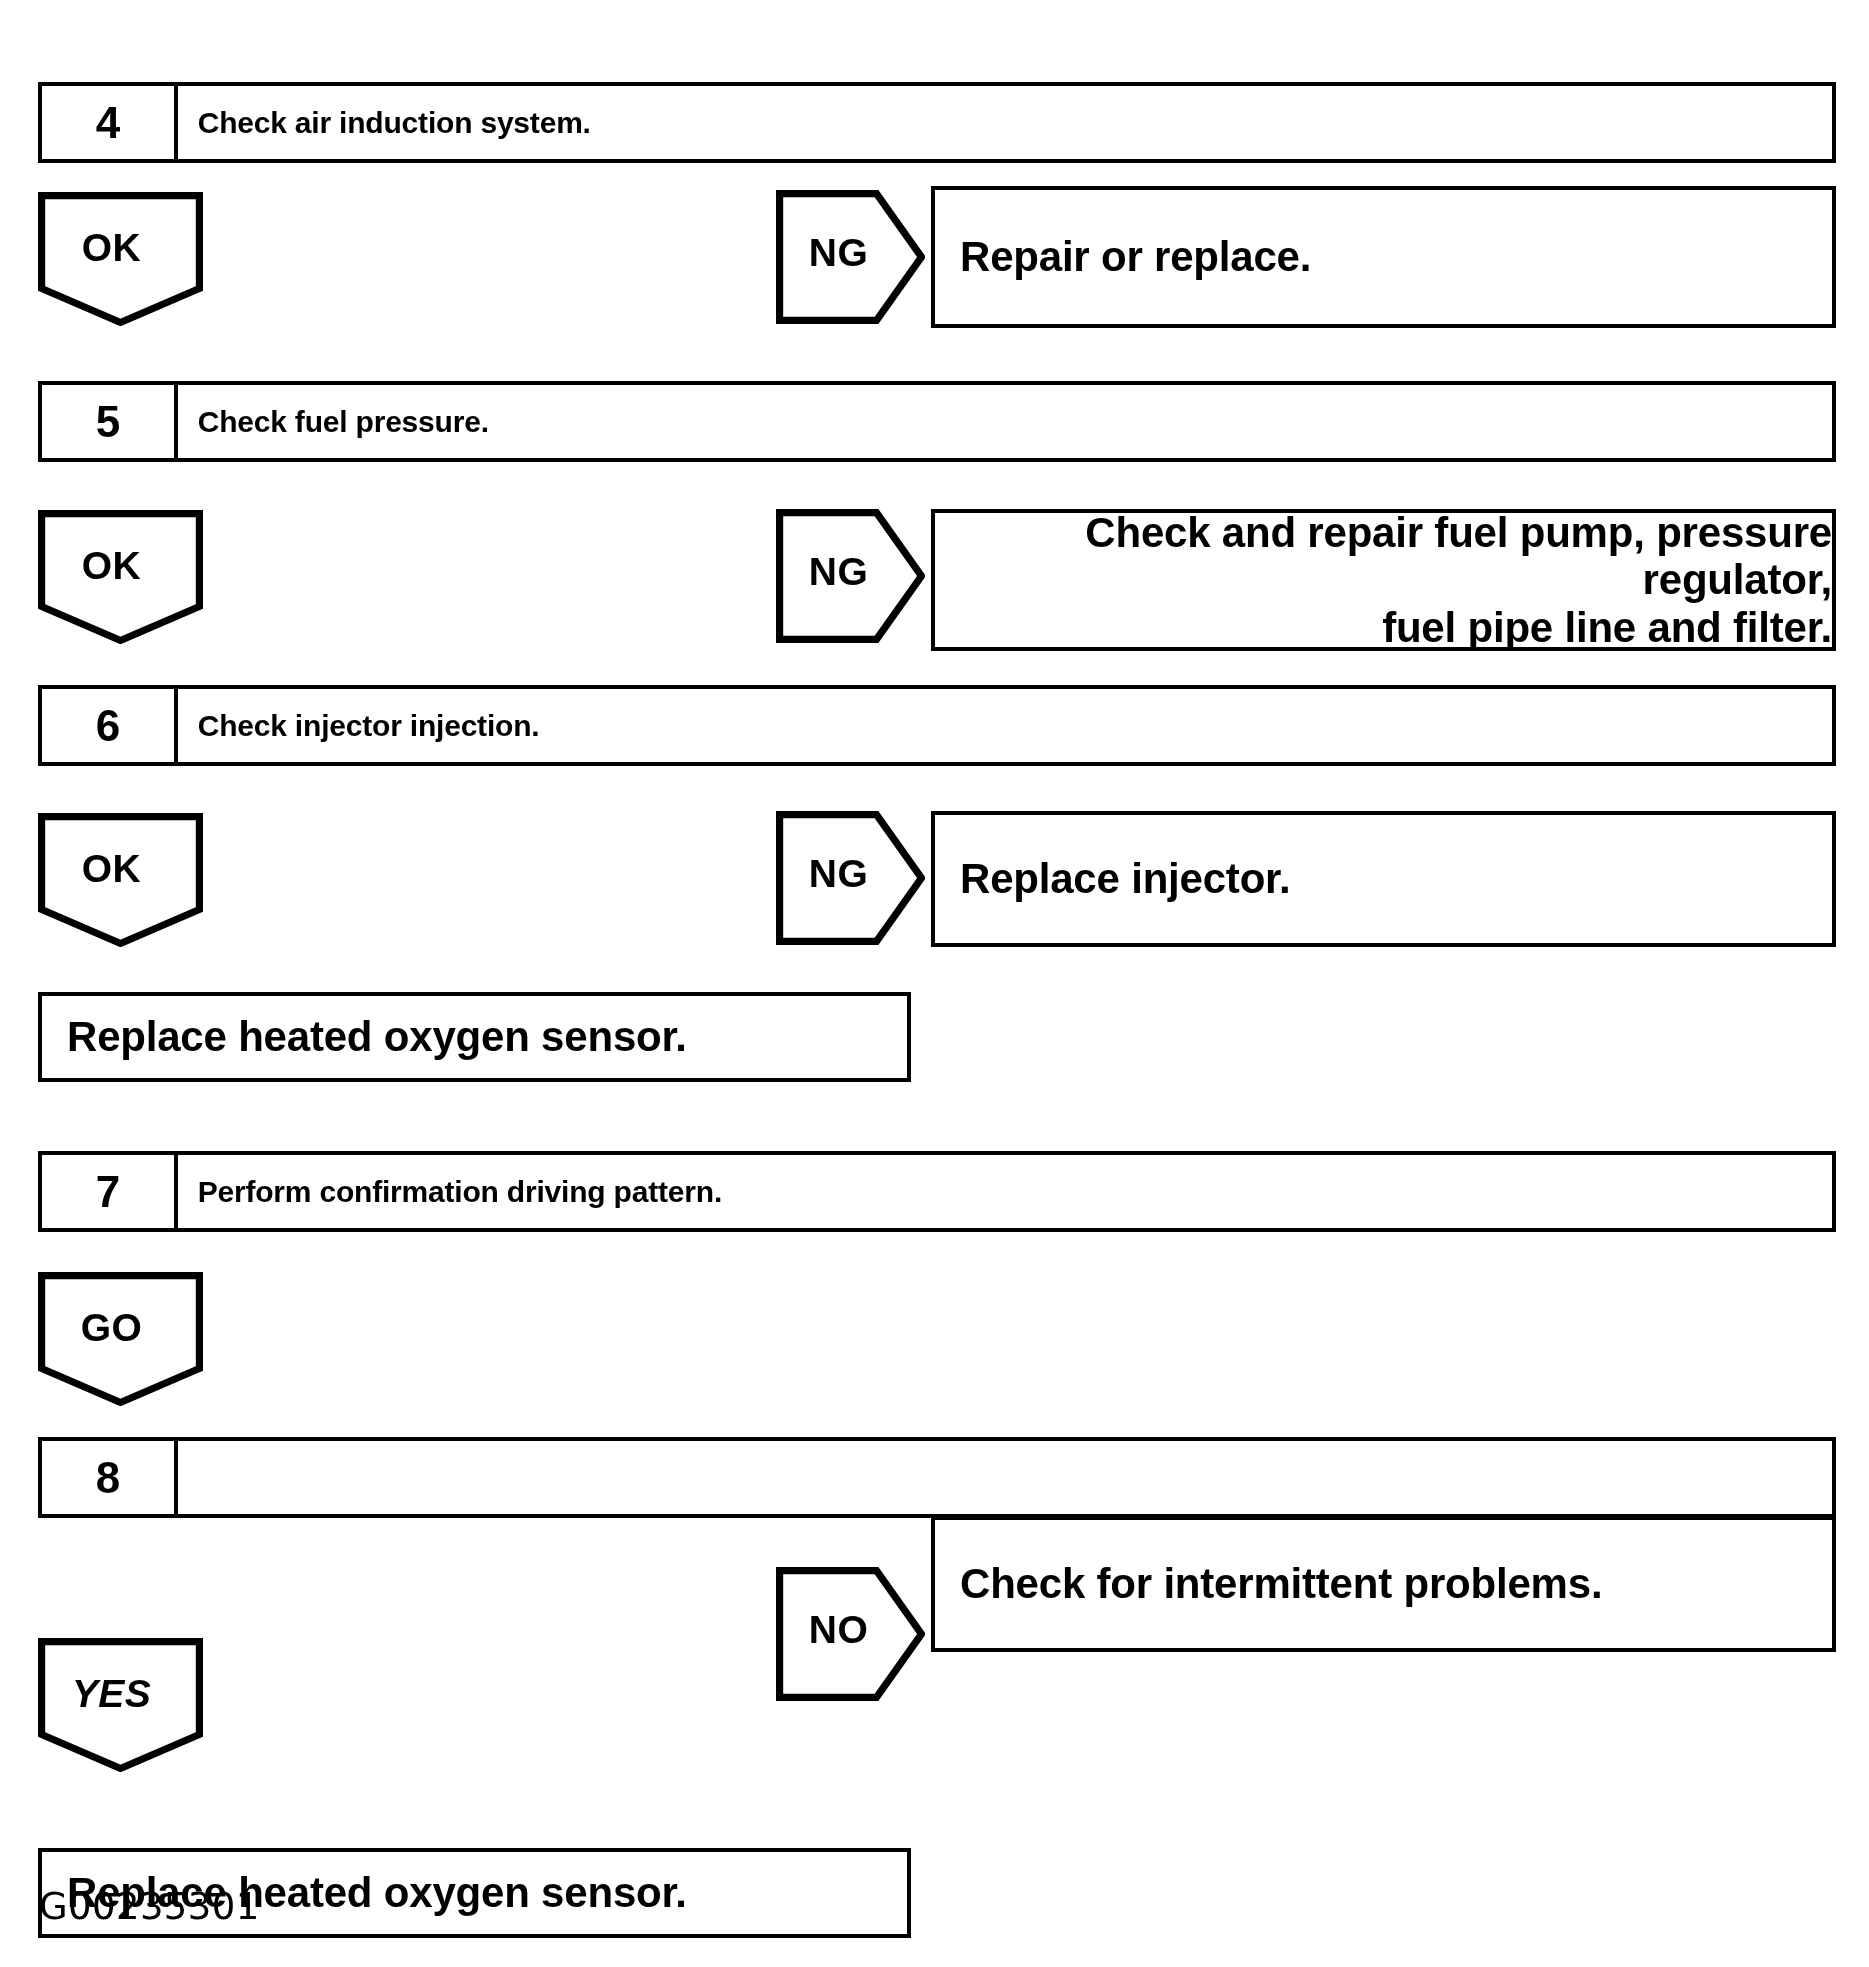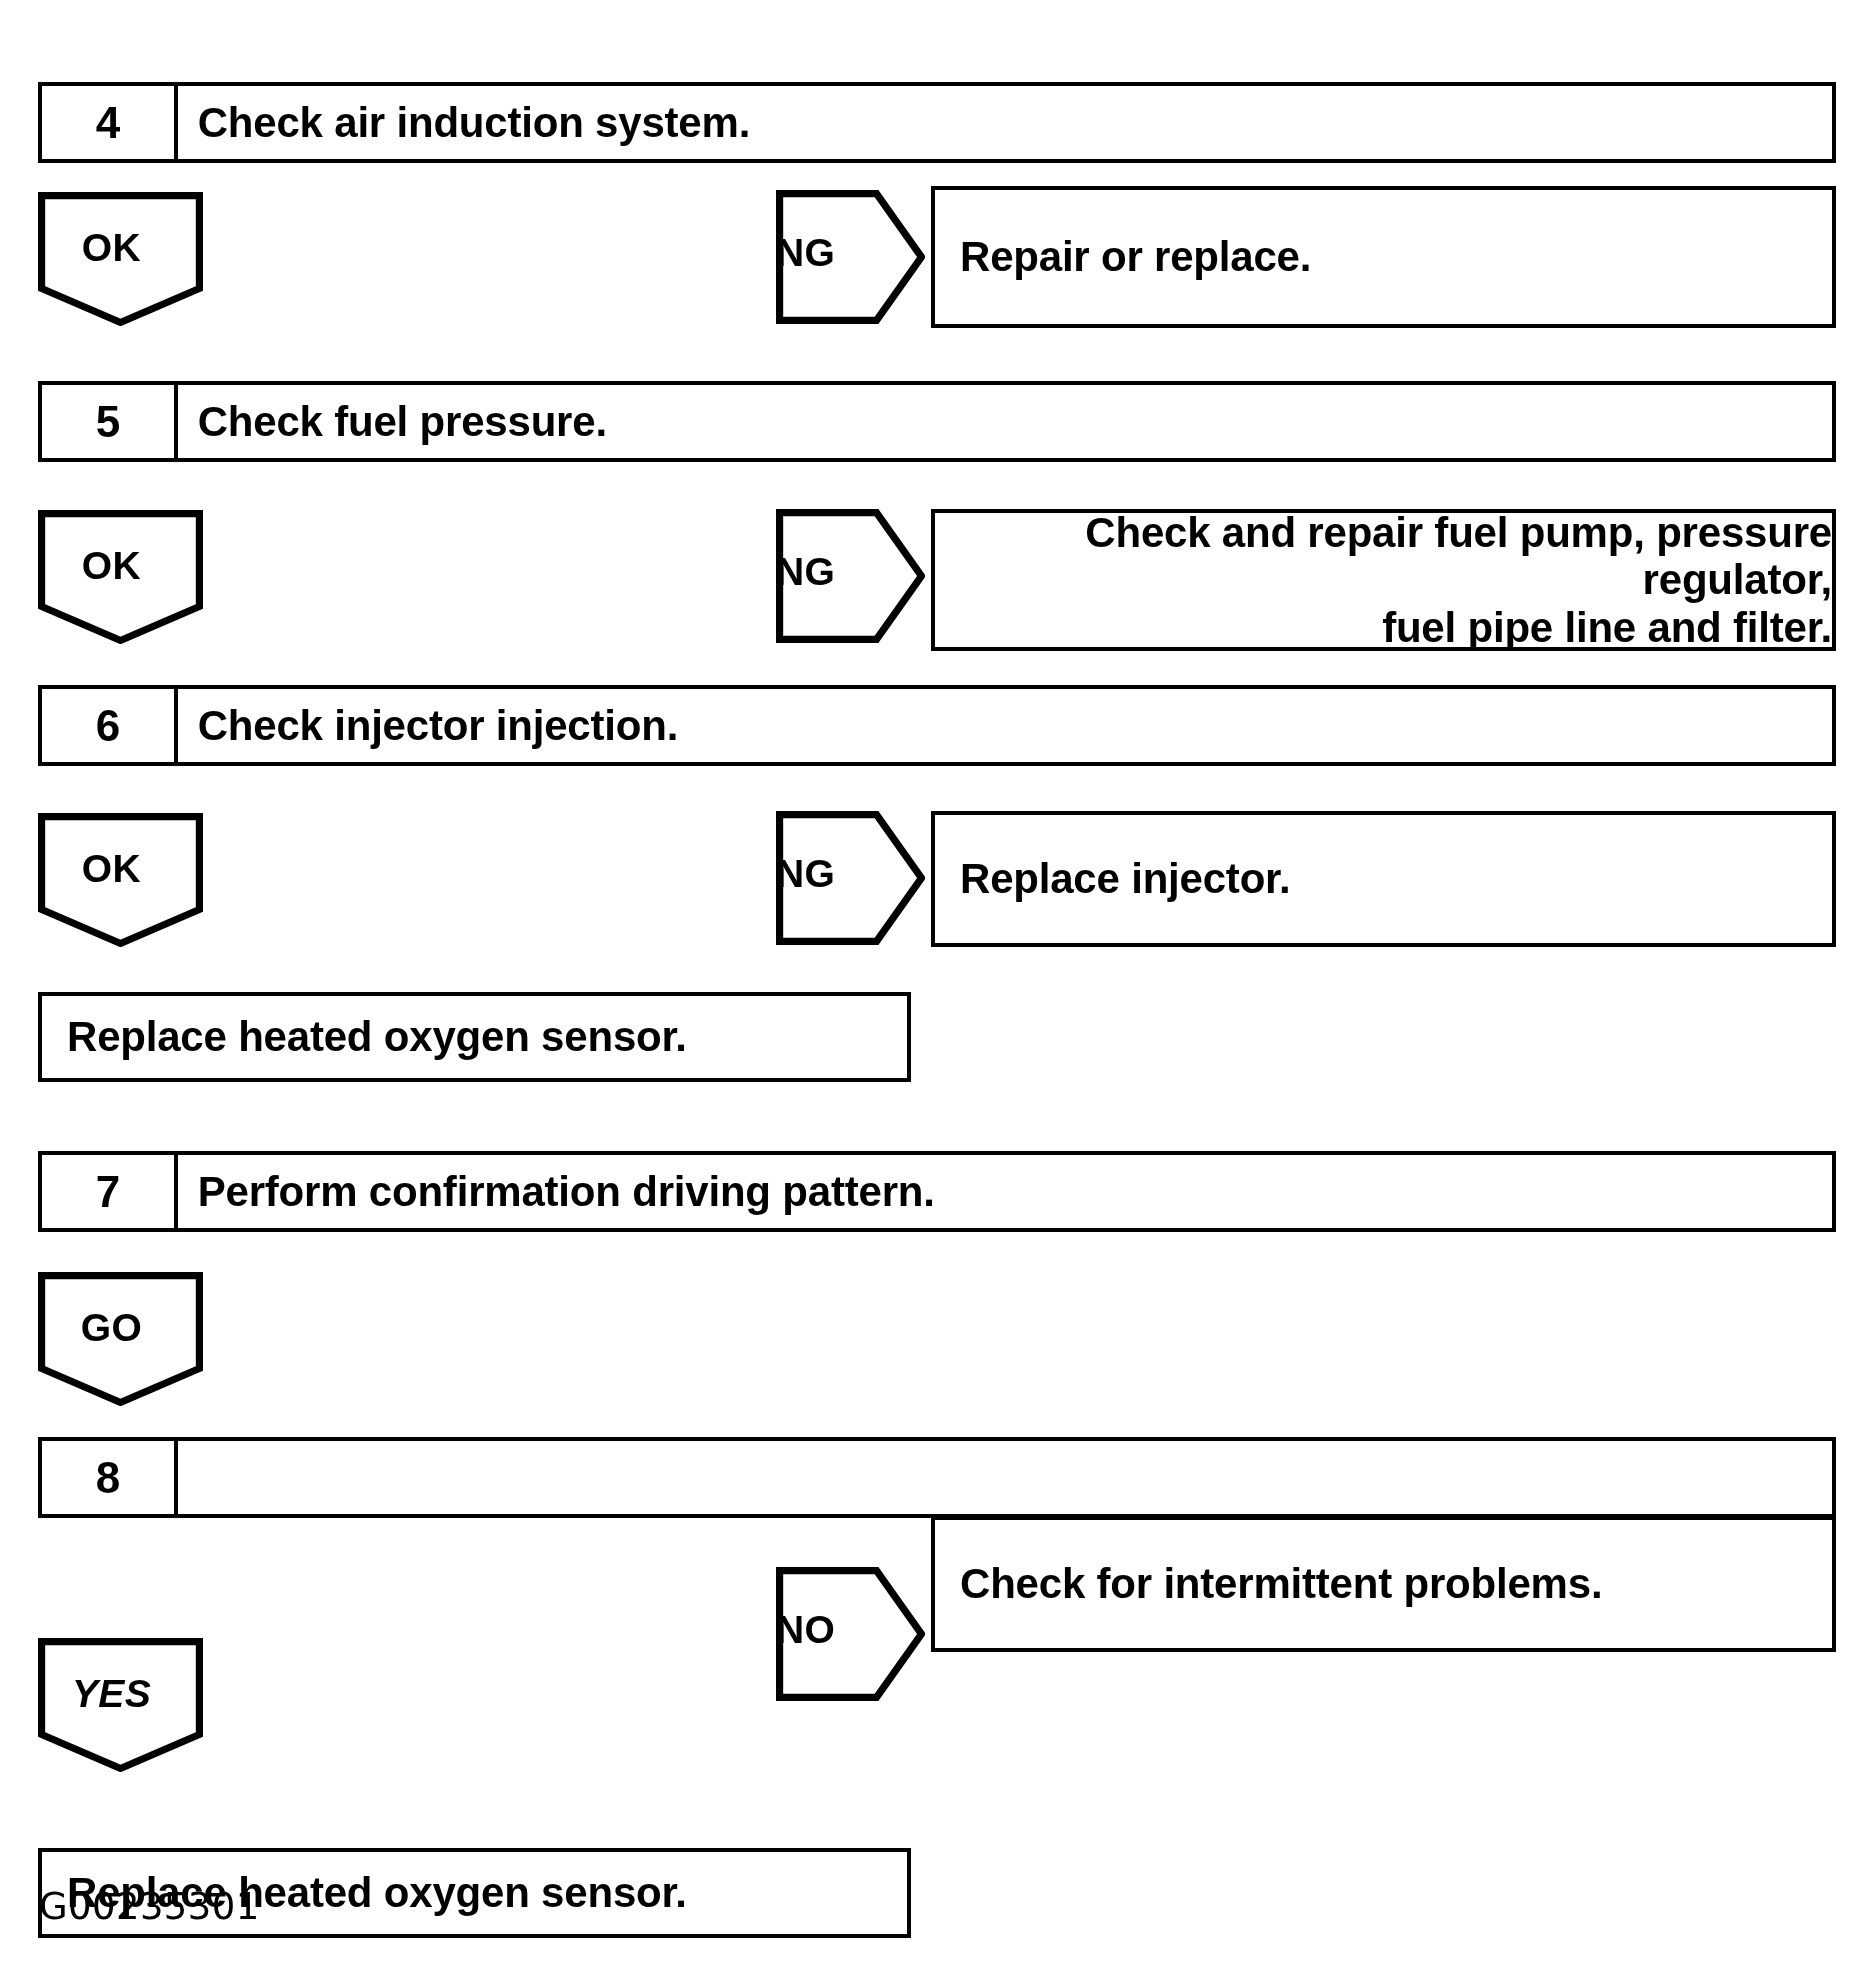--- a/index.html
+++ b/index.html
@@ -41,21 +41,21 @@
     justify-content: center;
     font-size: 44px;
     font-weight: bold;
     letter-spacing: 0px;
   }
   .step-text {
     flex: 1;
     display: flex;
     align-items: center;
     padding-left: 19.7px;
-    font-size: 42px;
+    font-size: 30px;
     font-weight: bold;
     letter-spacing: -0.2px;
     white-space: nowrap;
   }
 
   
   .plain-box {
     position: absolute;
     border: 4.5px solid #000;
     background: #fff;
@@ -97,20 +97,21 @@
     position: absolute;
     width: 149px;
     height: 134px;
   }
   .right-arrow svg { display:block; width:100%; height:100%; }
   .right-arrow .lbl {
     position: absolute;
     left: 0;
     top: 41px;
     width: 125px;
+    text-align: center;
     font-size: 39px;
     font-weight: bold;
     letter-spacing: 0.4px;
     pointer-events: none;
   }
 
   
   .figure-id {
     position: absolute;
     font-size: 37px;

